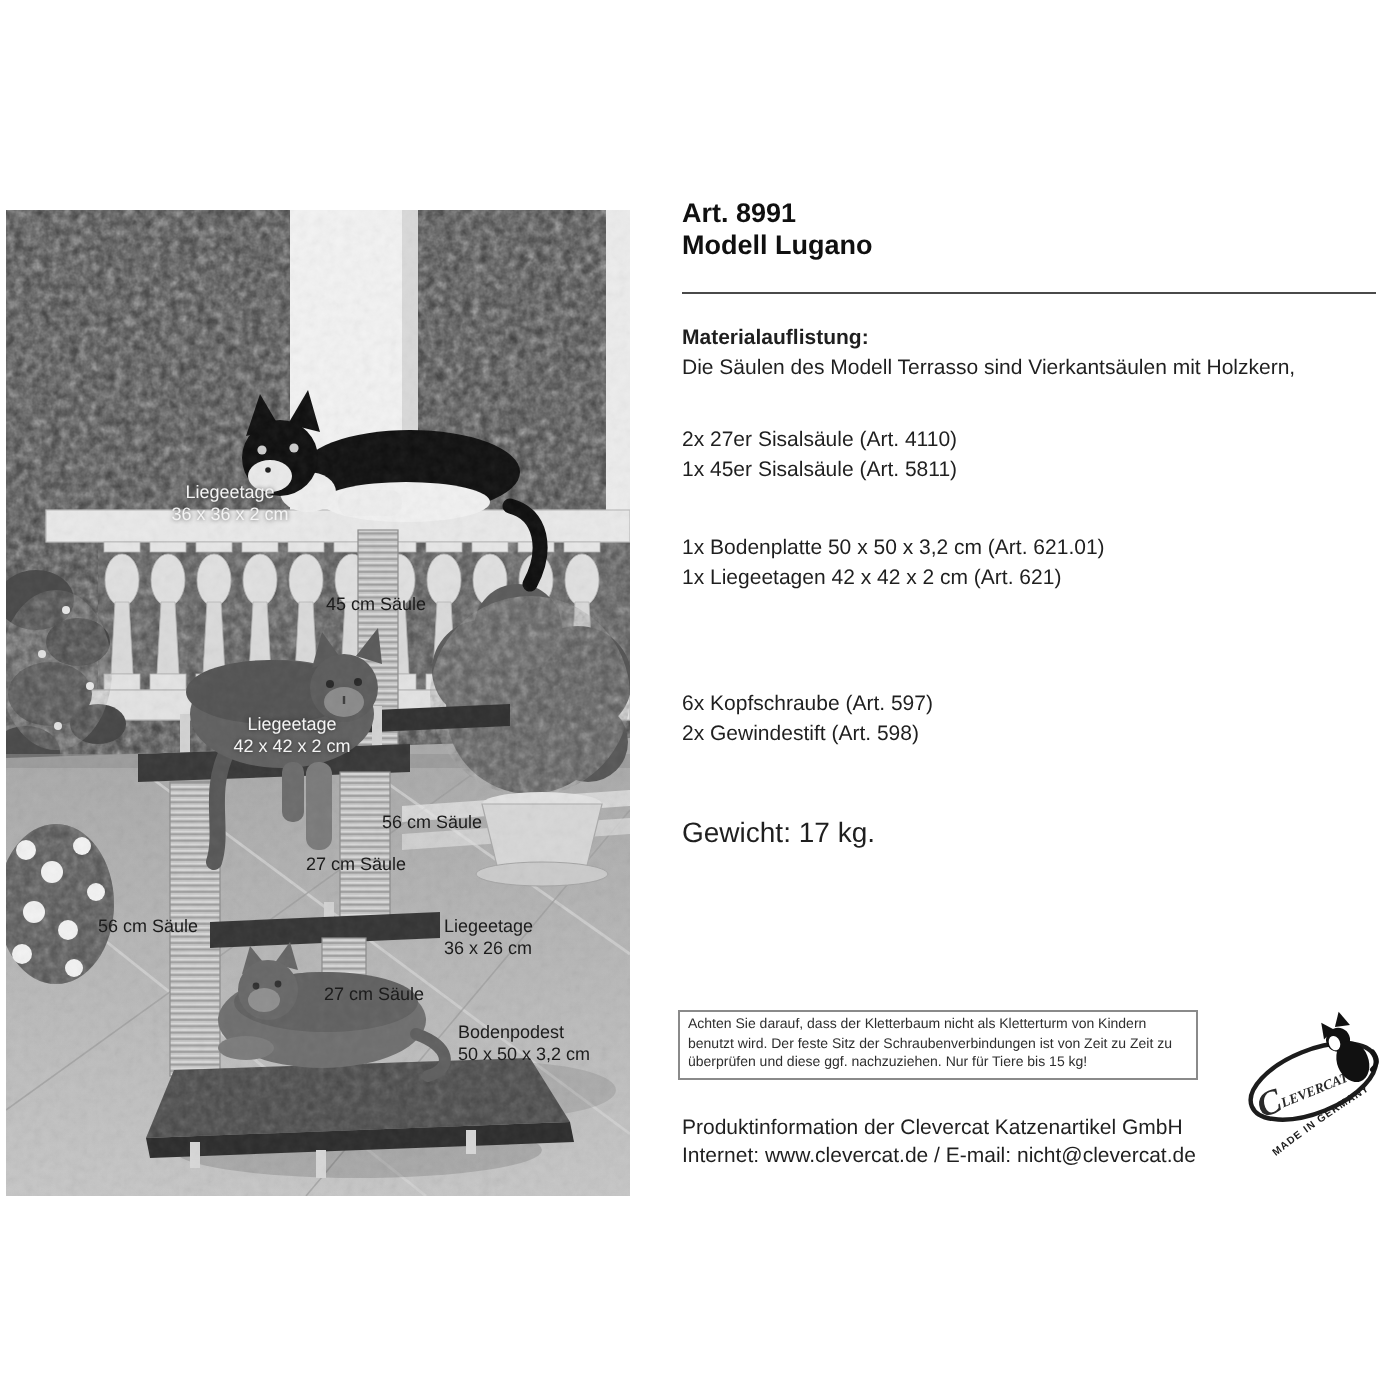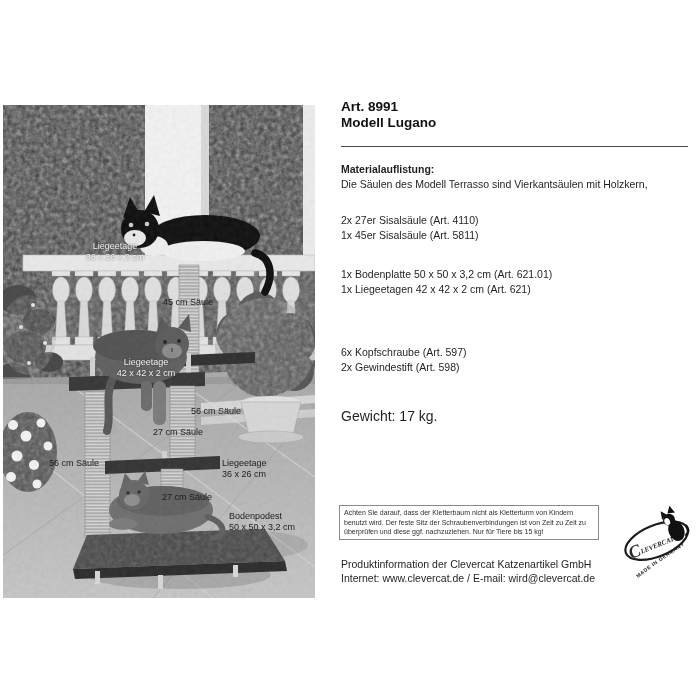--- a/index.html
+++ b/index.html
@@ -268,21 +268,21 @@
   </ul>
 
   <div class="weight">Gewicht: 17 kg.</div>
 
   <div class="warnbox">
     <span>Achten Sie darauf, dass der Kletterbaum nicht als Kletterturm von Kindern benutzt wird. Der feste Sitz der Schraubenverbindungen ist von Zeit zu Zeit zu überprüfen und diese ggf. nachzuziehen. Nur für Tiere bis 15 kg!</span>
   </div>
 
   <div class="footer">
     <div>Produktinformation der Clevercat Katzenartikel GmbH</div>
-    <div>Internet: www.clevercat.de / E-mail: wird@clevercat.de</div>
+    <div>Internet: www.clevercat.de / E-mail: nicht@clevercat.de</div>
   </div>
 
   <svg class="logo" width="92" height="96" viewBox="0 0 100 104">
     <g transform="rotate(-22 50 50)">
       <ellipse cx="50" cy="46" rx="36" ry="17" fill="#ffffff" stroke="#1c1c1c" stroke-width="2.4"></ellipse>
       <text x="17" y="54" font-family="Liberation Serif, serif" font-style="italic" font-weight="bold" fill="#2a2a2a"><tspan font-size="19">C</tspan><tspan font-size="7.5" dy="-1">LEVERCAT</tspan></text>
       <g>
         <polygon points="64,27 66,18 71,24" fill="#111"></polygon>
         <polygon points="72,23 77,16 80,25" fill="#111"></polygon>
         <circle cx="71" cy="30" r="6.5" fill="#111"></circle>

